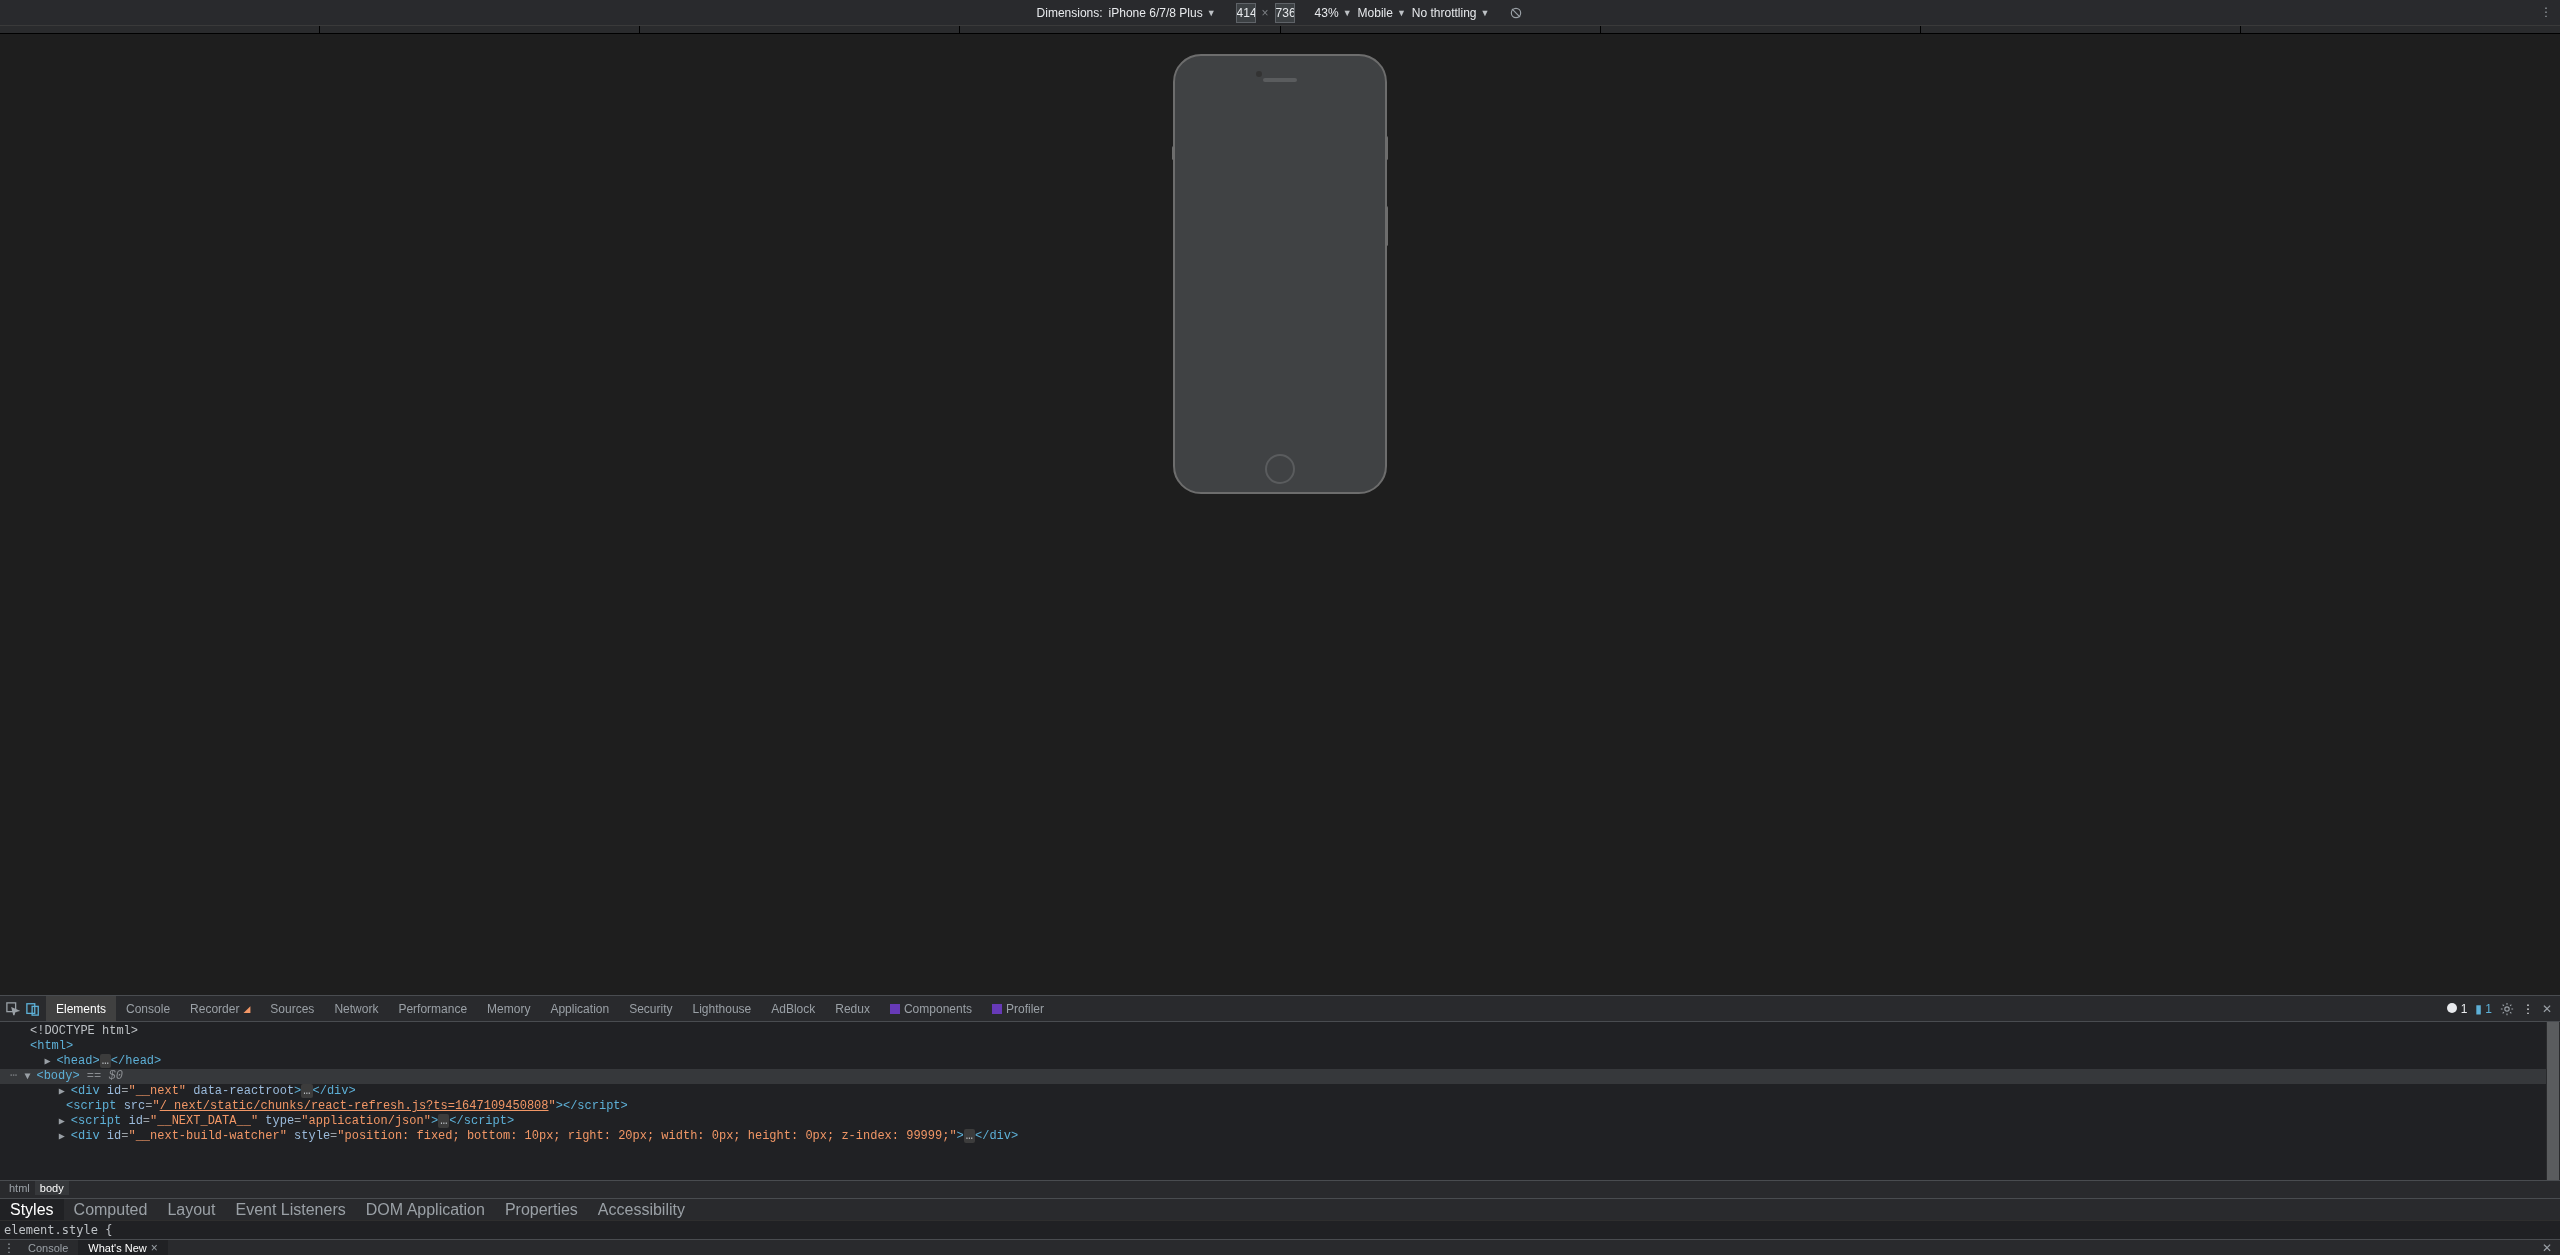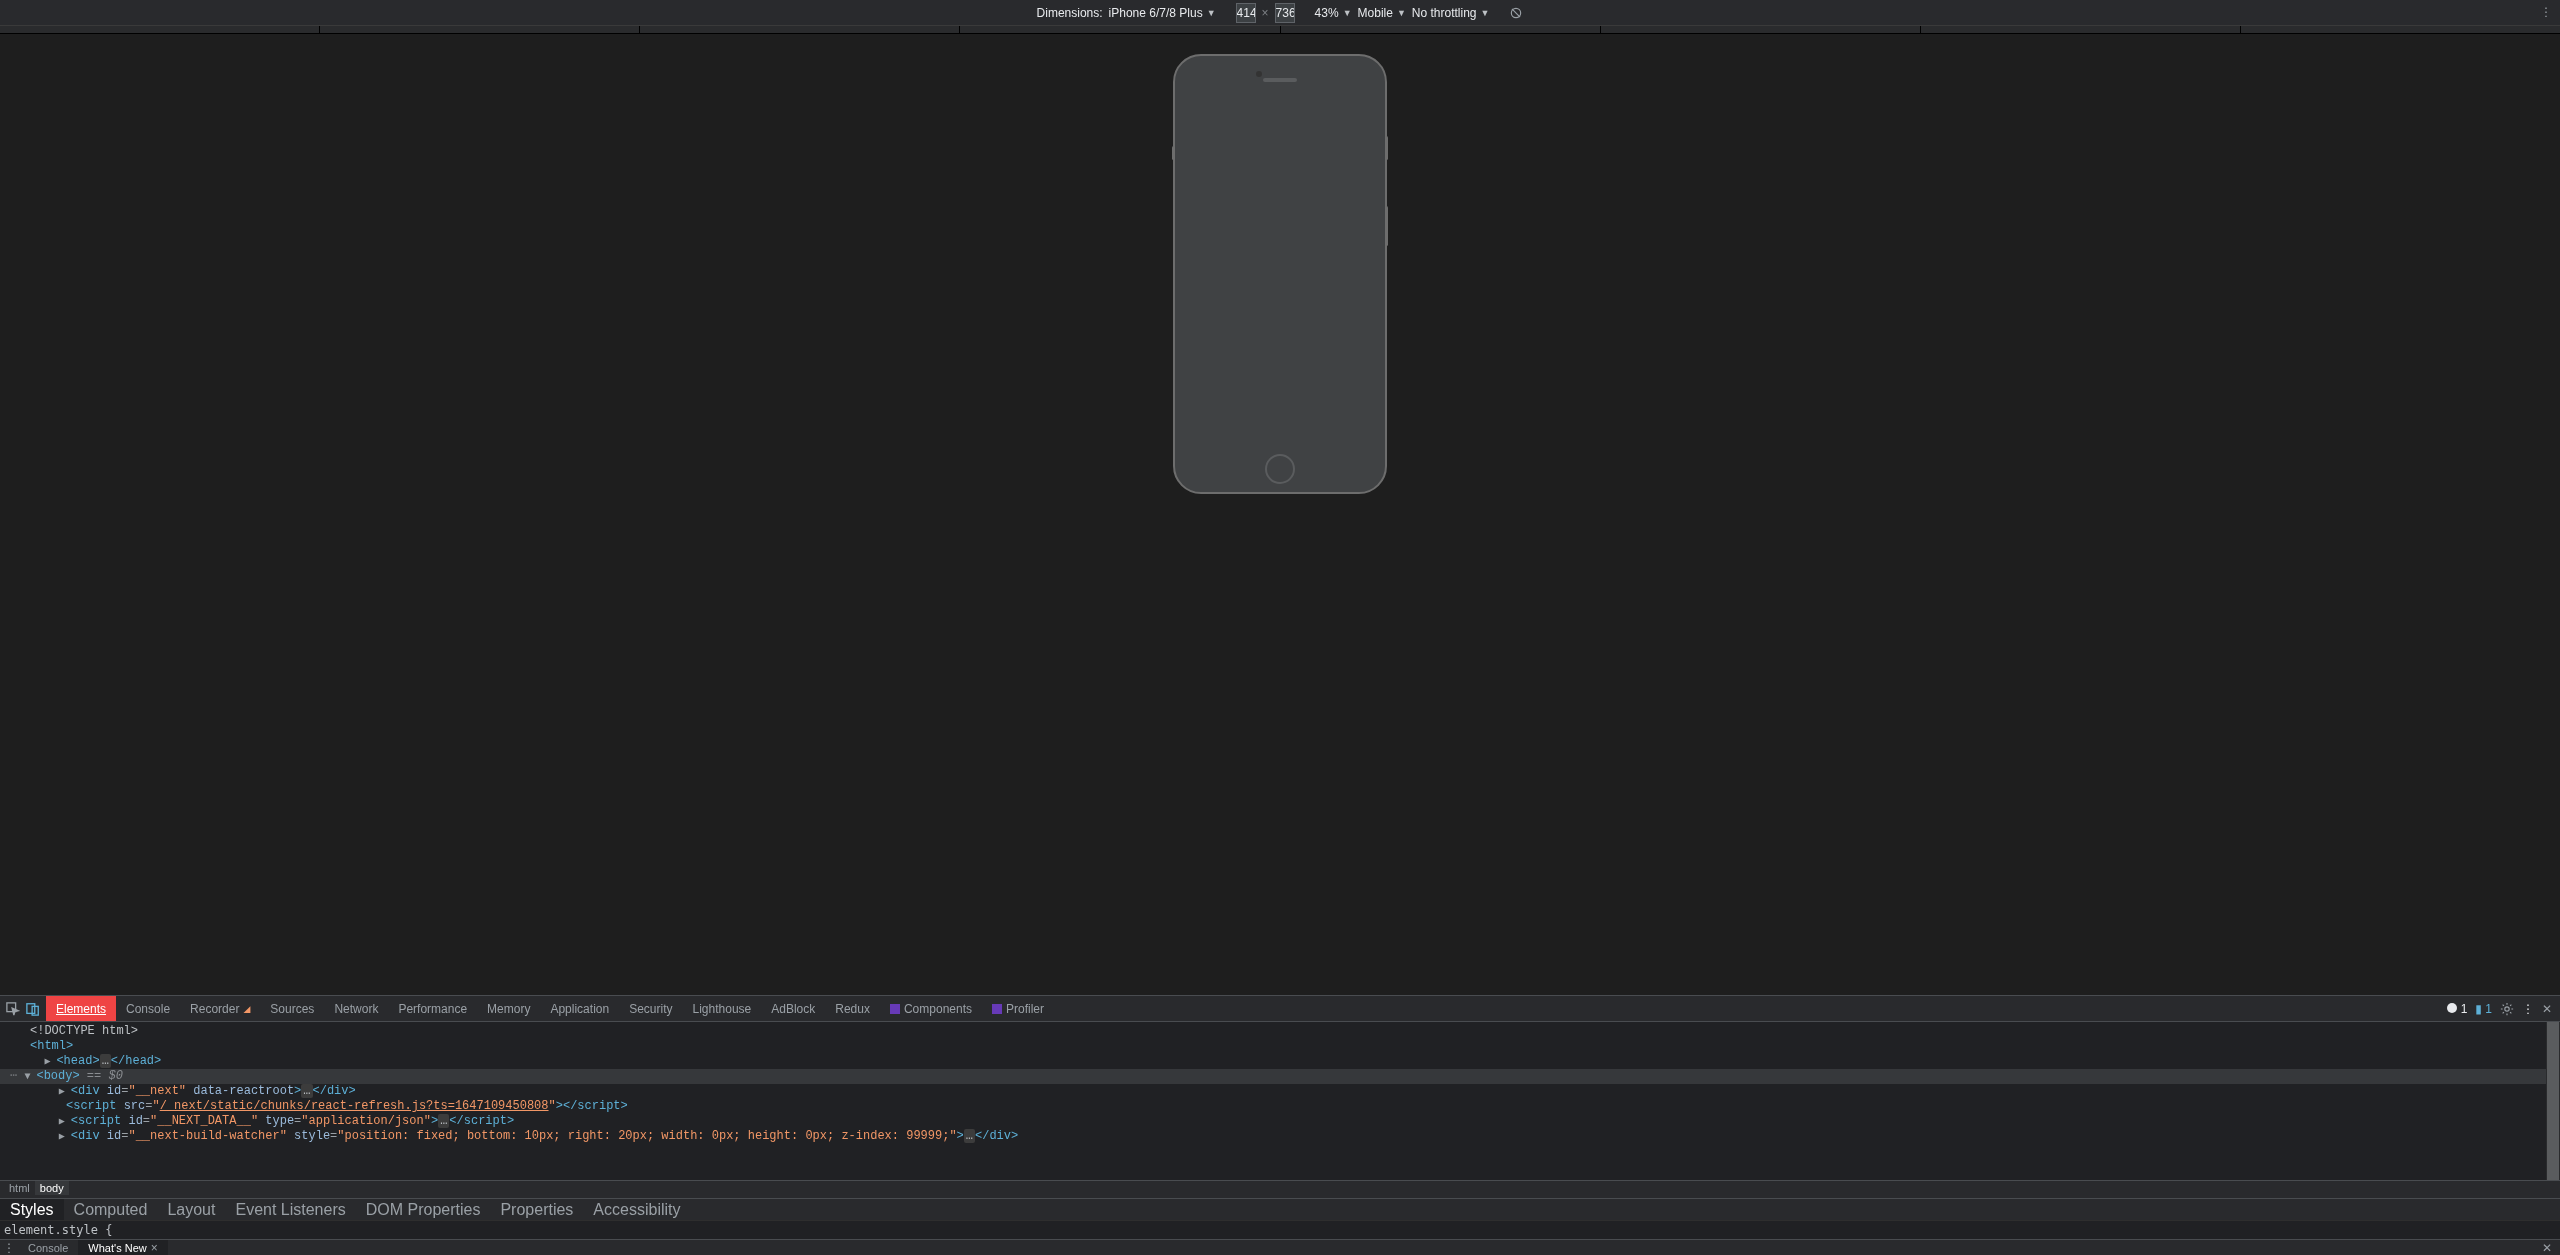--- a/index.html
+++ b/index.html
@@ -45,21 +45,21 @@
 .screen-menu span { width:10px; height:1px; background:#fff; }
 .screen-content { padding: 22px 12px; text-align:center; font-size: 26px; line-height: 1.28; font-family: "Segoe UI", sans-serif; }
 
 
 .devtools { height: 260px; display:flex; flex-direction:column; border-top:1px solid #494c50; background:#242424; }
 
 .dt-tabs { height: 26px; background: #292a2d; display:flex; align-items:stretch; border-bottom:1px solid #494c50; position:relative; }
 .dt-tabs .leading { display:flex; align-items:center; padding:0 6px; gap:6px; }
 .dt-tabs .leading svg { width:14px; height:14px; }
 .dt-tab { padding: 0 10px; display:flex; align-items:center; color:#9aa0a6; cursor:pointer; gap:4px; font-size:12px; }
-.dt-tab.active { background:#ef4444; color:#fff; border-top:0px;text-decoration:underline; }
+.dt-tab.active { background:#404040; color:#fff; border-top:0px; }
 .dt-tabs .trailing { margin-left:auto; display:flex; align-items:center; gap:8px; padding:0 8px; }
 .badge-dot { width:10px; height:10px; border-radius:50%; background:#e8eaed; display:inline-block; }
 .badge-msg { color:#5db0d7; }
 .dt-tabs .trailing svg { width:14px; height:14px; }
 .purple-sq { width:10px; height:10px; background:#673ab7; display:inline-block; }
 
 
 .elements { flex:1; display:flex; flex-direction:column; min-height:0; }
 .tree { flex:1; background:#202124; font-family: Consolas, "Courier New", monospace; font-size:12px; line-height:15px; padding:2px 0 0 10px; color:#9aa0a6; overflow:auto; position:relative; }
 .tree .line { white-space:pre; padding-left: 0; margin-left: 20px; }
@@ -240,21 +240,21 @@
       <div class="breadcrumb">
         <span>html</span>
         <span class="active">body</span>
       </div>
 
       <div class="styles-tabs">
         <div class="styles-tab active">Styles</div>
         <div class="styles-tab">Computed</div>
         <div class="styles-tab">Layout</div>
         <div class="styles-tab">Event Listeners</div>
-        <div class="styles-tab">DOM Properties</div>
+        <div class="styles-tab">DOM Application</div>
         <div class="styles-tab">Properties</div>
         <div class="styles-tab">Accessibility</div>
       </div>
 
 
       <div class="styles-body">element.style {</div>
     </div>
 
     <div class="drawer">
       <div class="handle">⋮</div>

